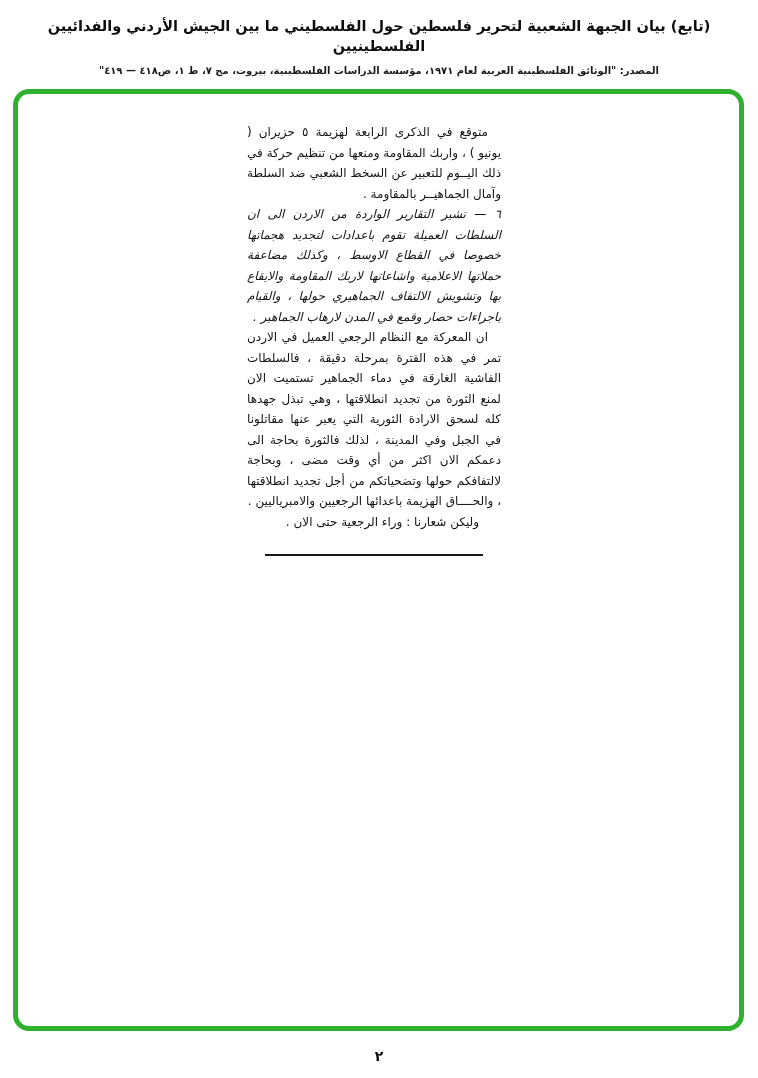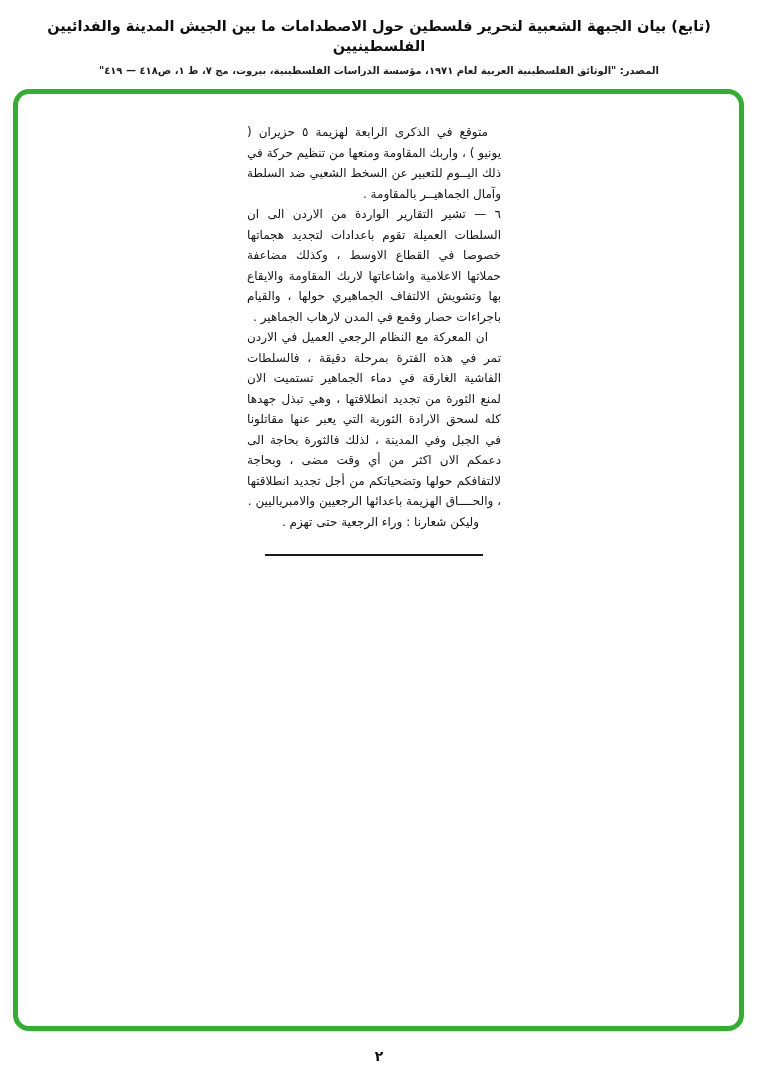--- a/index.html
+++ b/index.html
@@ -66,20 +66,21 @@
     font-size: 12px;
     line-height: 20.5px;
     color: #141414;
   }
   .body-para {
     margin: 0;
     text-indent: 13px;
   }
   .body-para.no-indent {
     text-indent: 0;
+    font-style: italic;
   }
   .body-para.slogan {
     text-indent: 22px;
   }
 
   .section-divider {
     width: 218px;
     height: 0;
     border-top: 2px solid #1a1a1a;
     margin: 22px auto 0 auto;
@@ -94,27 +95,27 @@
     text-align: center;
     font-size: 14px;
     font-weight: bold;
     color: #0d0d0d;
   }
 </style>
 </head>
 <body>
 
 <header class="page-header">
-  <h1 class="doc-title">(تابع) بيان الجبهة الشعبية لتحرير فلسطين حول الاصطدامات ما بين الجيش المدينة والفدائيين الفلسطينيين</h1>
+  <h1 class="doc-title">(تابع) بيان الجبهة الشعبية لتحرير فلسطين حول الفلسطيني ما بين الجيش الأردني والفدائيين الفلسطينيين</h1>
   <div class="doc-source">المصدر: "الوثائق الفلسطينية العربية لعام ١٩٧١، مؤسسة الدراسات الفلسطينية، بيروت، مج ٧، ط ١، ص٤١٨ — ٤١٩"</div>
 </header>
 
 <div class="green-box">
   <div class="text-column">
     <p class="body-para">متوقع في الذكرى الرابعة لهزيمة ٥ حزيران ( يونيو ) ، واربك المقاومة ومنعها من تنظيم حركة في ذلك اليــوم للتعبير عن السخط الشعبي ضد السلطة وآمال الجماهيــر بالمقاومة .</p>
     <p class="body-para no-indent">٦ — تشير التقارير الواردة من الاردن الى ان السلطات العميلة تقوم باعدادات لتجديد هجماتها خصوصا في القطاع الاوسط ، وكذلك مضاعفة حملاتها الاعلامية واشاعاتها لاربك المقاومة والايقاع بها وتشويش الالتفاف الجماهيري حولها ، والقيام باجراءات حصار وقمع في المدن لارهاب الجماهير .</p>
     <p class="body-para">ان المعركة مع النظام الرجعي العميل في الاردن تمر في هذه الفترة بمرحلة دقيقة ، فالسلطات الفاشية الغارقة في دماء الجماهير تستميت الان لمنع الثورة من تجديد انطلاقتها ، وهي تبذل جهدها كله لسحق الارادة الثورية التي يعبر عنها مقاتلونا في الجبل وفي المدينة ، لذلك فالثورة بحاجة الى دعمكم الان اكثر من أي وقت مضى ، وبحاجة لالتفافكم حولها وتضحياتكم من أجل تجديد انطلاقتها ، والحــــاق الهزيمة باعدائها الرجعيين والامبرياليين .</p>
-    <p class="body-para slogan">وليكن شعارنا : وراء الرجعية حتى تهزم .</p>
+    <p class="body-para slogan">وليكن شعارنا : وراء الرجعية حتى الان .</p>
     <div class="section-divider"></div>
   </div>
 </div>
 
 <div class="page-number">٢</div>
 
 </body></html>

